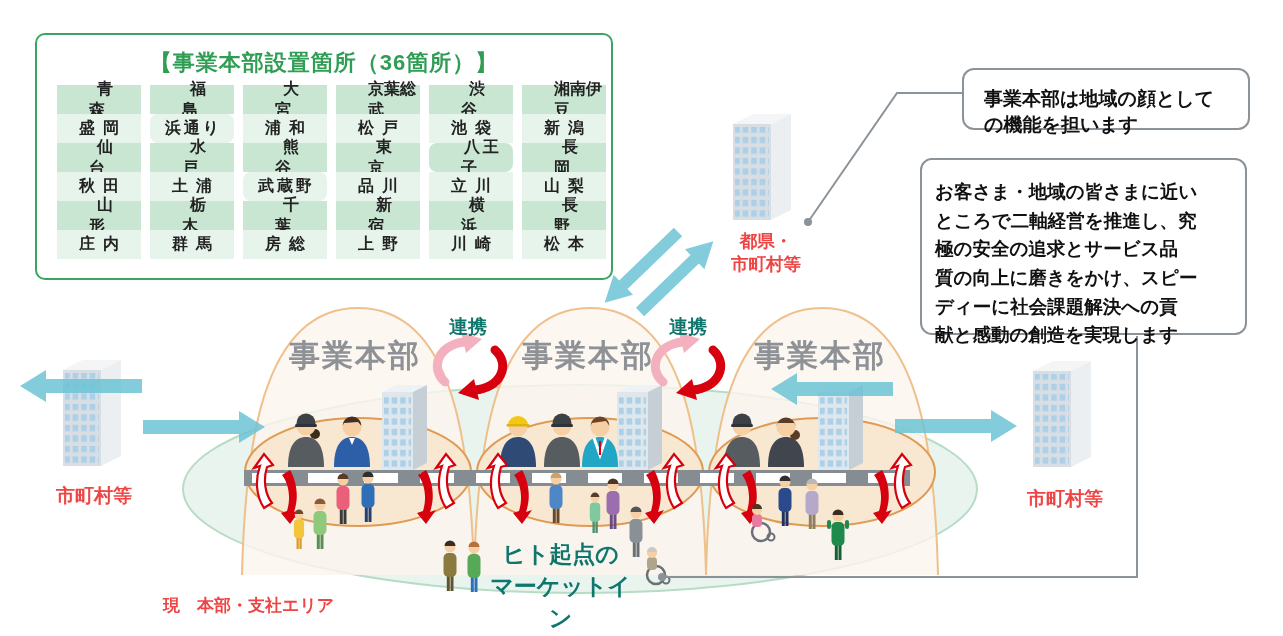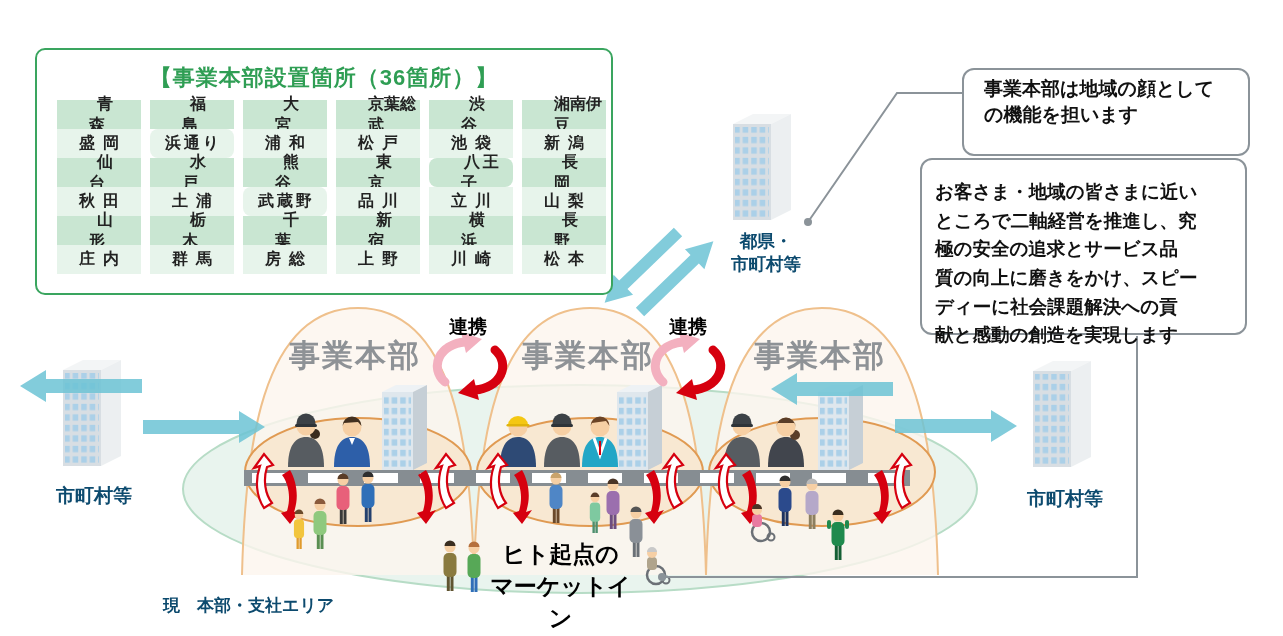--- a/index.html
+++ b/index.html
@@ -1,44 +1,44 @@
 <!DOCTYPE html>
 <html><head>
 <meta charset="utf-8">
 <style>
   html,body{margin:0;padding:0;background:#fff;}
   .scene{position:relative;width:1283px;height:636px;background:#fff;overflow:hidden;
          font-family:"Liberation Sans","DejaVu Sans",sans-serif;}
   .scene svg{position:absolute;left:0;top:0;}
-  .label{position:absolute;font-weight:bold;color:#0c4a6e;z-index:3;}
+  .label{position:absolute;font-weight:bold;color:#ef4444;z-index:3;}
   .pre{white-space:pre-line;}
   .center{text-align:center;}
   
   .loc-box{position:absolute;left:35px;top:33px;width:578px;height:247px;background:#fff;
-           border:2px solid #3aa55f;border-radius:10px;box-sizing:border-box;z-index:3;margin-top:15px;}
+           border:2px solid #3aa55f;border-radius:10px;box-sizing:border-box;z-index:3;}
   .loc-title{position:absolute;left:0;top:13px;width:100%;text-align:center;
              color:#2f9e54;font-size:22px;font-weight:bold;letter-spacing:1px;}
   .loc-grid{position:absolute;left:20px;top:50px;display:grid;
             grid-template-columns:repeat(6,84px);column-gap:9px;row-gap:0;}
   .loc-cell{height:29px;display:flex;align-items:center;justify-content:center;
             font-size:16px;font-weight:bold;color:#222;}
   .loc-cell.dark{background:#c9e6d2;padding-left:32px;}
   .loc-cell.light{background:#e7f4eb;}
   .ls2{letter-spacing:0.5em;text-indent:0.5em;}
   .ls3{letter-spacing:0.18em;text-indent:0.18em;border-radius:8px;}
   
   .callout{position:absolute;background:#fff;border:2px solid #8b9399;border-radius:12px;
            box-sizing:border-box;font-weight:bold;color:#111;z-index:3;}
-  .callout1{left:962px;top:68px;width:288px;height:88px;font-size:19px;line-height:1.38;
-            padding:6px 20px;}
+  .callout1{left:962px;top:68px;width:288px;height:62px;font-size:19px;line-height:1.38;
+            padding:16px 20px;}
   .callout2{left:920px;top:158px;width:327px;height:177px;font-size:18.5px;line-height:1.55;
             padding:18px 13px;}
   
   .dome-label{width:150px;text-align:center;font-size:31px;color:#8e9296;letter-spacing:2px;}
-  .red{color:#000000;}
+  .red{color:#0f766e;}
 </style>
 </head>
 <body>
 
 <div class="scene">
 
 <svg width="1283" height="636" viewBox="0 0 1283 636">
   <defs>
     <pattern id="winPat" width="8.5" height="10.5" patternUnits="userSpaceOnUse">
       <rect x="1.2" y="1.8" width="5.6" height="6.4" fill="#abd0e8"></rect>

